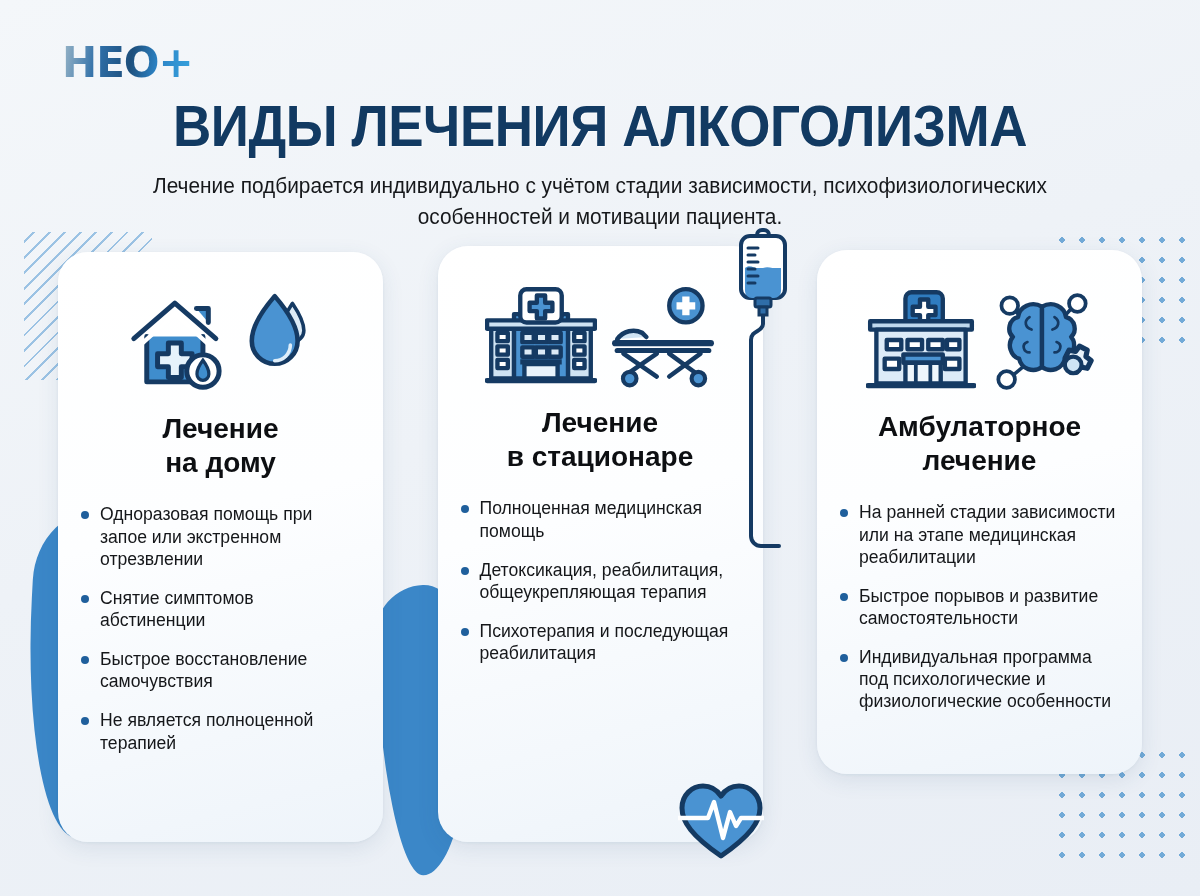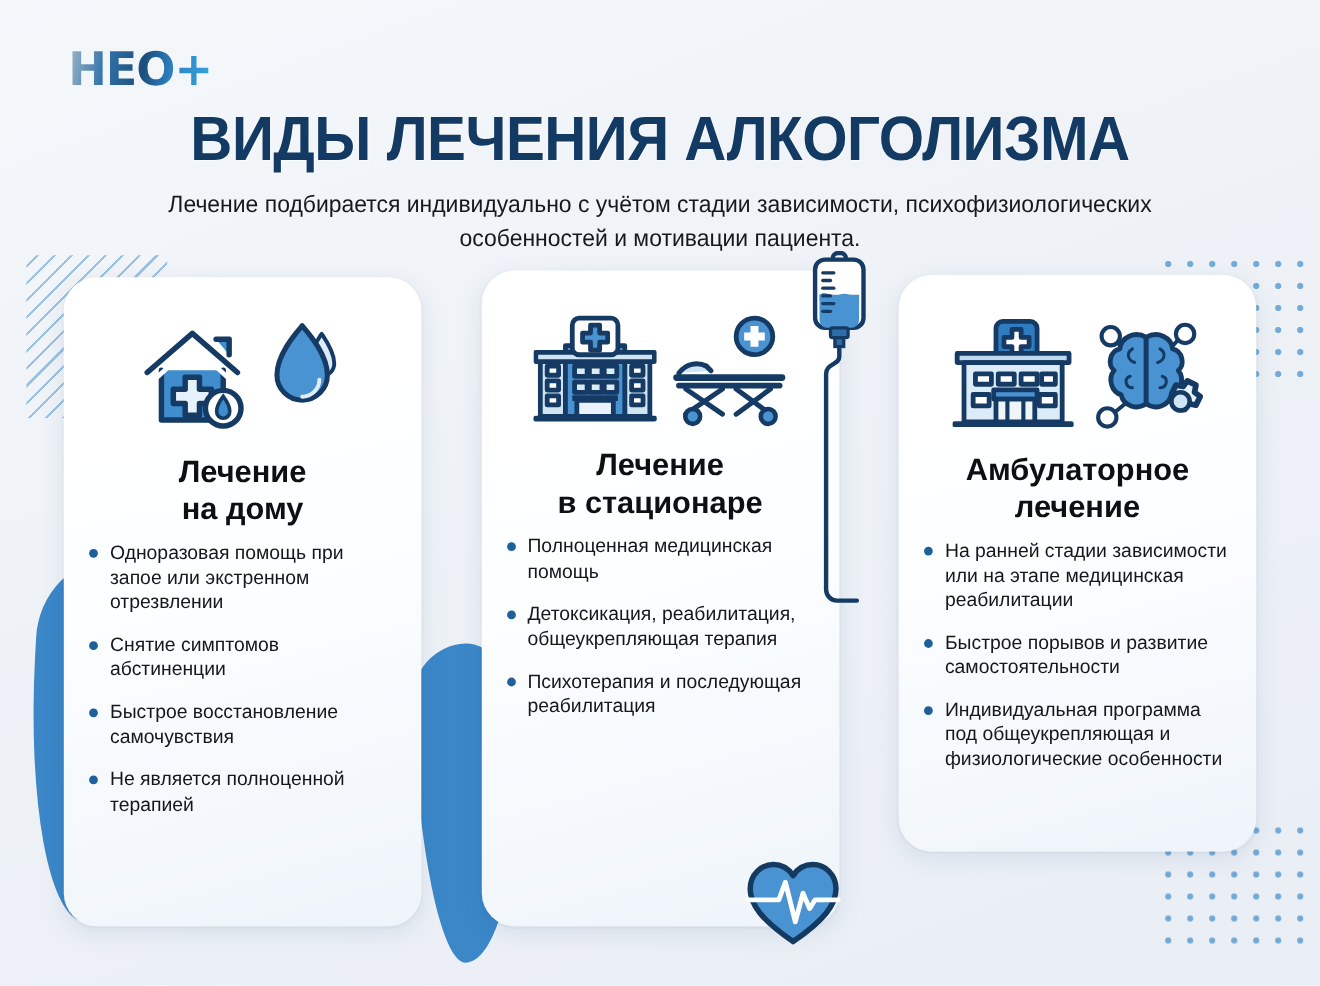--- a/index.html
+++ b/index.html
@@ -170,21 +170,21 @@
     font-size: 28px;
     line-height: 1.2;
     font-weight: 700;
     color: #0d0f12;
     margin-top: 4px;
     white-space: pre-line;
   }
 
   .bullets {
     list-style: none;
-    margin-top: 12px;
+    margin-top: 24px;
   }
 
   .bullets li {
     position: relative;
     padding-left: 20px;
     margin-bottom: 17px;
     font-size: 17.6px;
     line-height: 1.26;
     color: #15171a;
   }
@@ -374,21 +374,21 @@
           <path d="M78 56 l5 1 3-4 6 3 -1 5 4 3 -3 6 -5 -1 -3 4 -6 -3 1 -5 -4 -3 z" fill="#e8f3fb" stroke="#153a63" stroke-width="4" stroke-linejoin="round" transform="translate(-4,4) scale(1.25) translate(-14,-13)"></path>
           <circle cx="80" cy="72" r="8" fill="#cfe5f5" stroke="#153a63" stroke-width="4"></circle>
         </svg>
       </span>
     </div>
     <div class="card-title">Амбулаторное
 лечение</div>
     <ul class="bullets">
       <li>На ранней стадии зависимости или на этапе медицинская реабилитации</li>
       <li>Быстрое порывов и развитие самостоятельности</li>
-      <li>Индивидуальная программа под общеукрепляющая и физиологические особенности</li>
+      <li>Индивидуальная программа под психологические и физиологические особенности</li>
     </ul>
   </div>
 </div>
 
 <div class="iv-drip">
   <svg width="56" height="330" viewBox="0 0 56 330">
     <rect x="22" y="2" width="12" height="10" rx="5" fill="none" stroke="#153a63" stroke-width="4"></rect>
     <rect x="6" y="8" width="44" height="62" rx="9" fill="#fff" stroke="#153a63" stroke-width="4"></rect>
     <path d="M10 40 h36 v23 a7 7 0 0 1 -7 7 h-22 a7 7 0 0 1 -7 -7 z" fill="#4a93d2"></path>
     <path d="M10 40 c6 -5 10 3 18 0 c7 -3 12 3 18 0 v5 h-36 z" fill="#4a93d2"></path>

